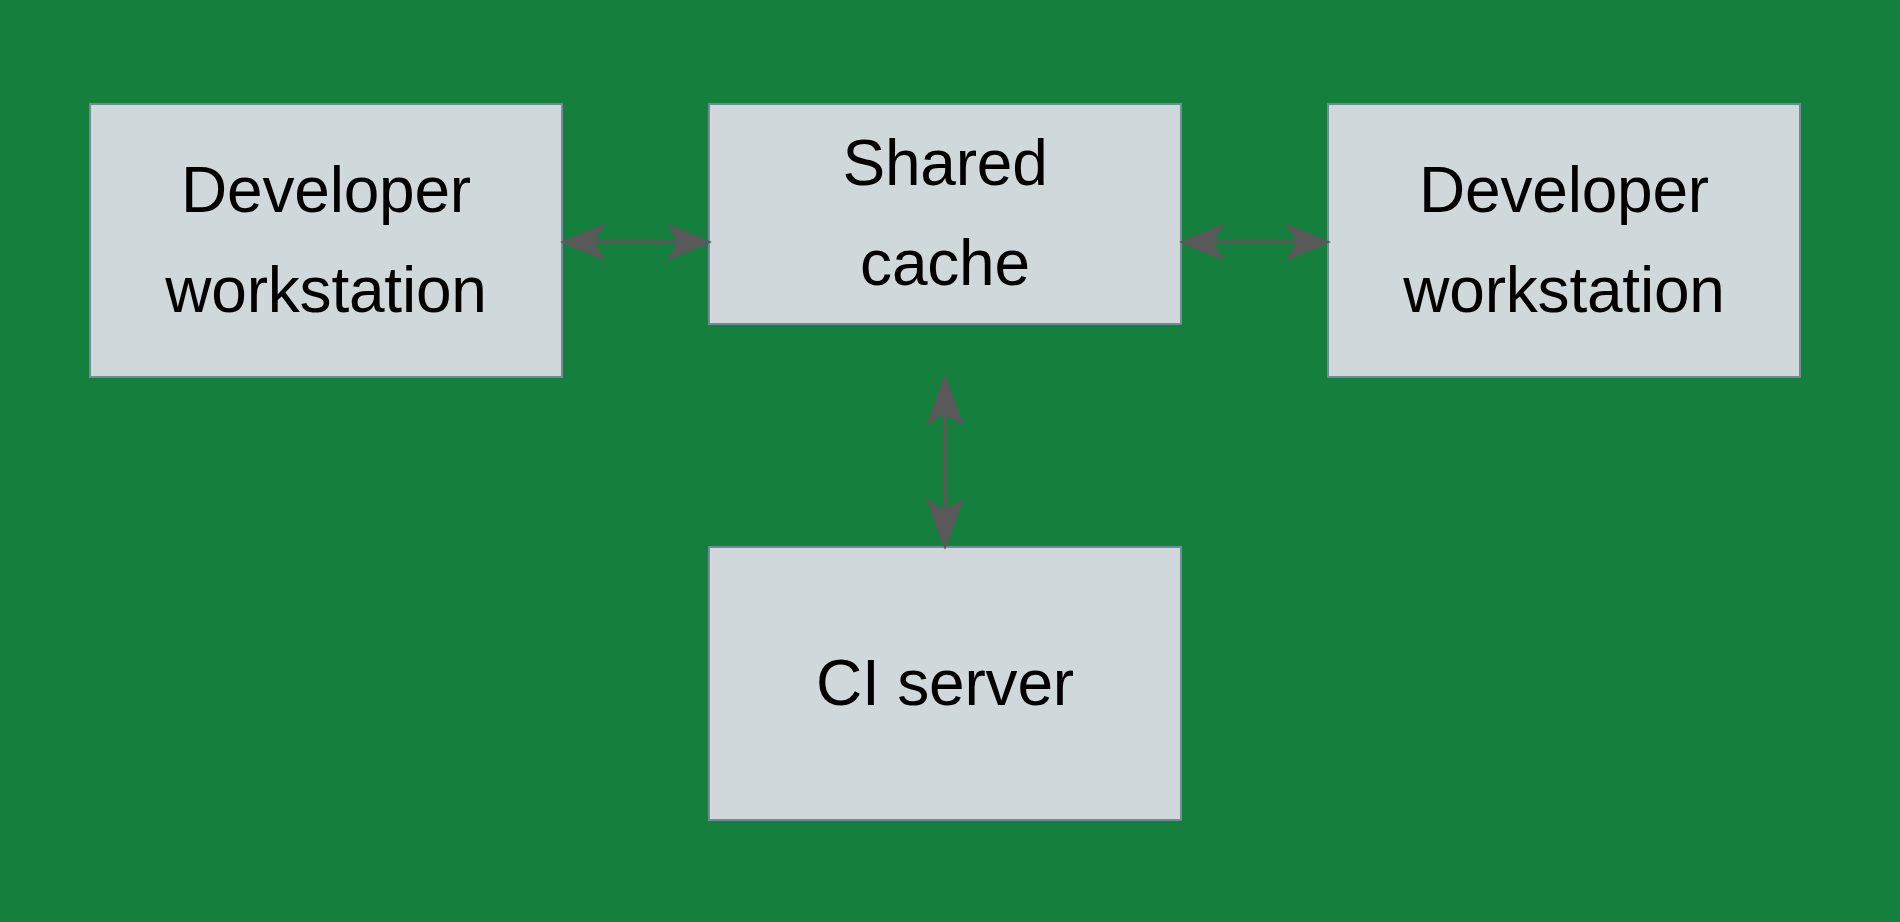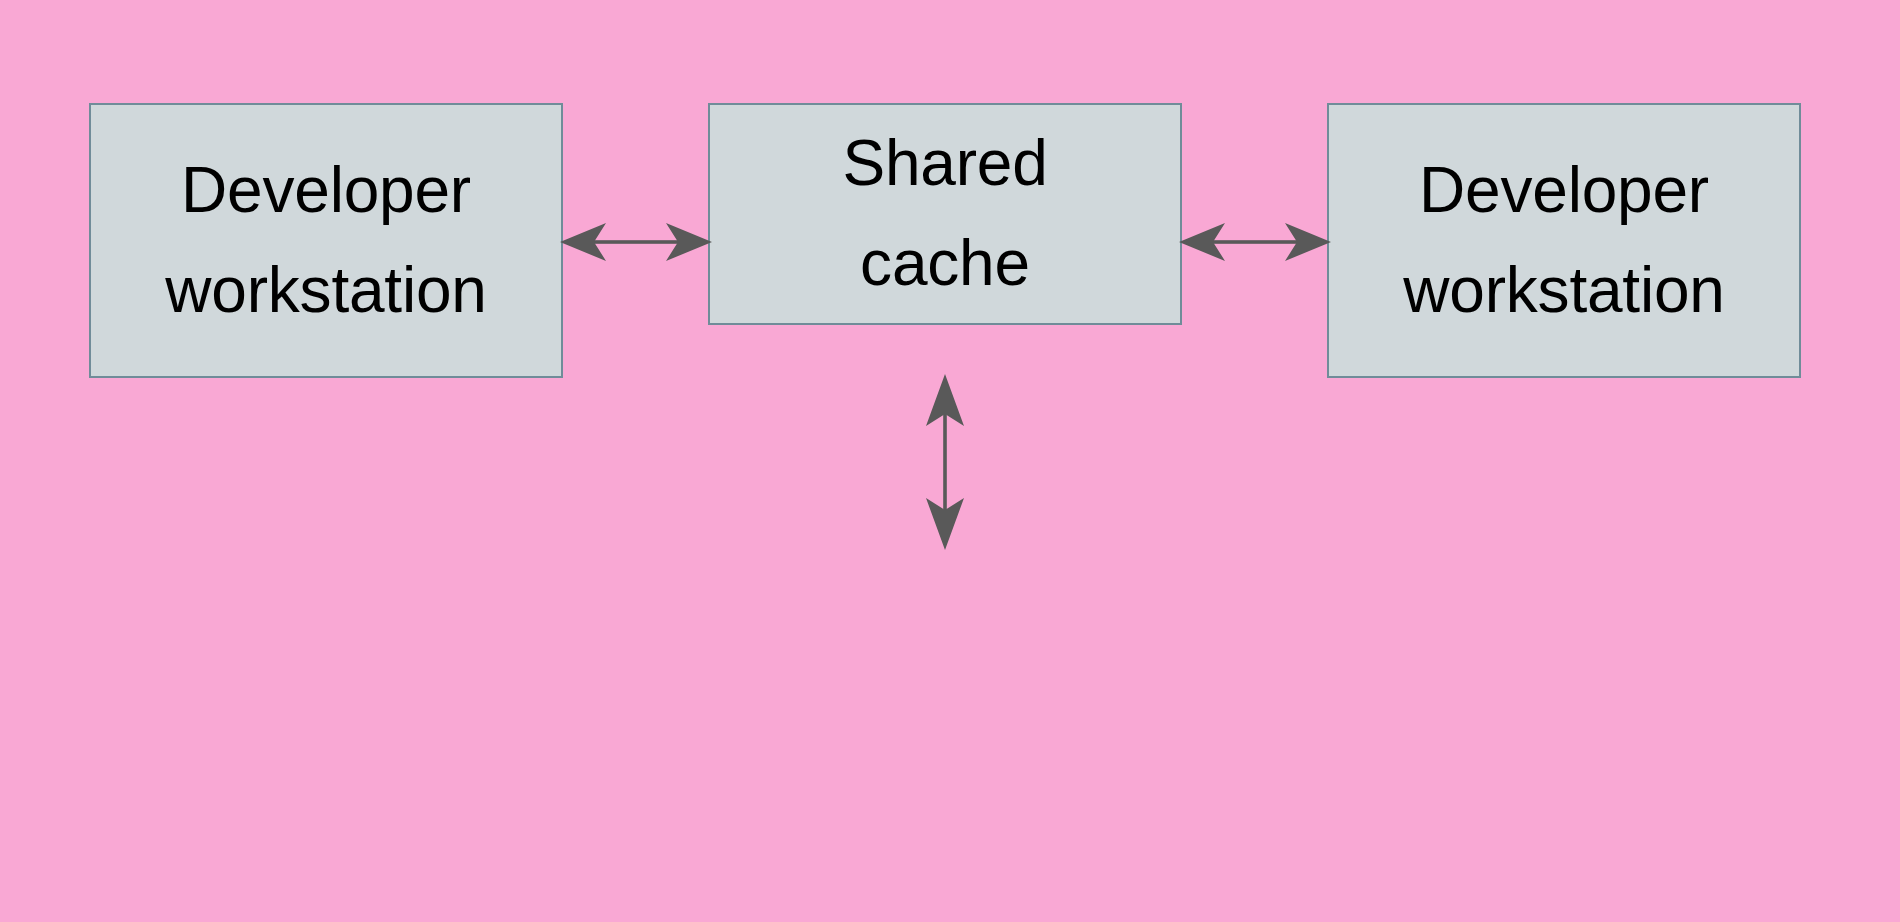--- a/index.html
+++ b/index.html
@@ -8,21 +8,21 @@
     padding: 0;
     background: #ffffff;
   }
   body {
     font-family: "Liberation Sans", "DejaVu Sans", sans-serif;
   }
   #diagram-canvas {
     position: relative;
     width: 1900px;
     height: 922px;
-    background: #f9a8d4;
+    background: #15803d;
     overflow: hidden;
   }
   .node-box {
     position: absolute;
     box-sizing: border-box;
     background: #d0d8db;
     border: 2px solid #708c99;
     display: flex;
     align-items: center;
     justify-content: center;
@@ -65,20 +65,23 @@
   <div class="node-box" id="node-cache">
     <span class="node-label">Shared
 cache</span>
   </div>
 
   <div class="node-box" id="node-dev-right">
     <span class="node-label">Developer
 workstation</span>
   </div>
 
+  <div class="node-box" id="node-ci">
+    <span class="node-label">CI server</span>
+  </div>
 
   <svg class="connector" id="connector-left-to-cache" viewBox="0 0 152 52" width="152" height="52">
     <g fill="#595959" stroke="none">
       <rect x="26" y="24.2" width="100" height="3.6"></rect>
       <path d="M 0 26 L 46 7 L 34 26 L 46 45 Z"></path>
       <path d="M 152 26 L 106 7 L 118 26 L 106 45 Z"></path>
     </g>
   </svg>
 
   <svg class="connector" id="connector-cache-to-right" viewBox="0 0 152 52" width="152" height="52">

